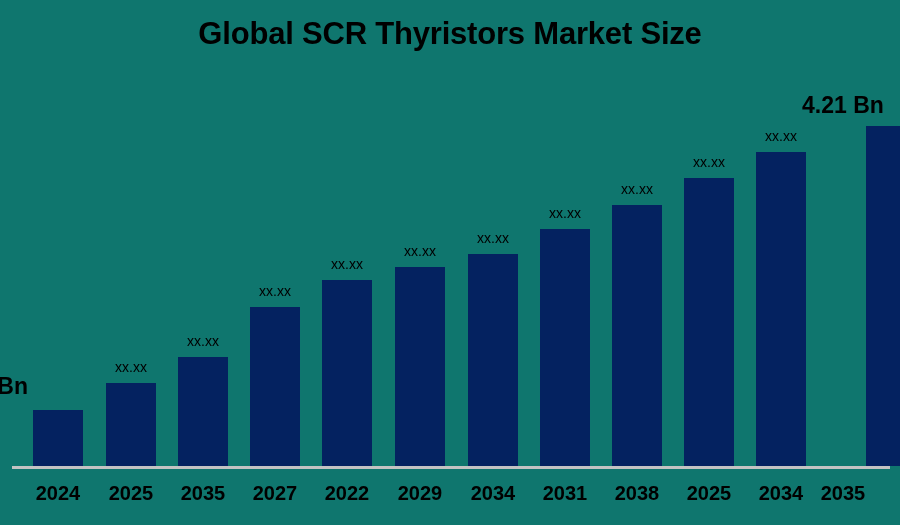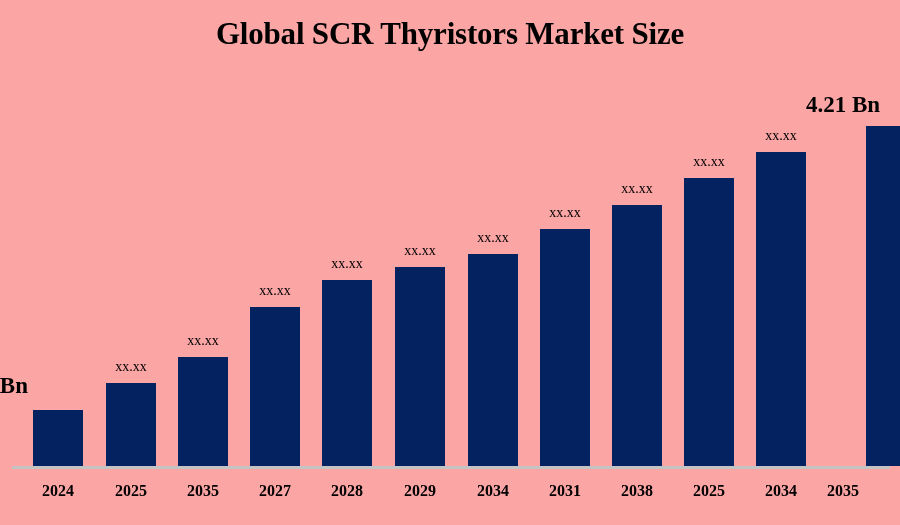--- a/index.html
+++ b/index.html
@@ -8,23 +8,22 @@
     padding: 0;
     background: #ffffff;
   }
   body {
     font-family: "Liberation Sans", sans-serif;
   }
   #chart-root {
     position: relative;
     width: 900px;
     height: 525px;
-    background: #fca5a5;
+    background: #0f766e;
     overflow: hidden;
-    font-family: Liberation Serif, serif;
   }
   #chart-title {
     position: absolute;
     left: 0;
     top: 16px;
     width: 900px;
     text-align: center;
     font-size: 31px;
     font-weight: bold;
     color: #000000;
@@ -74,21 +73,21 @@
     text-align: right;
     width: 110px;
     left: -115px;
   }
   .bar-tick-label {
     position: absolute;
     top: 482px;
     width: 90px;
     left: -20px;
     text-align: center;
-    font-size: 16px;
+    font-size: 20px;
     font-weight: bold;
     color: #000000;
     white-space: nowrap;
   }
 </style>
 </head>
 <body>
 
 <div id="chart-root">
 
@@ -113,21 +112,21 @@
           <div class="bar-tick-label">2035</div>
         </div>
         <div class="bar-group" style="left: 250px;">
           <div class="bar-rect" style="top: 307px; height: 159px; background: rgb(4, 34, 96);"></div>
           <div class="bar-value-label" style="top: 283px;">xx.xx</div>
           <div class="bar-tick-label">2027</div>
         </div>
         <div class="bar-group" style="left: 322px;">
           <div class="bar-rect" style="top: 280px; height: 186px; background: rgb(4, 34, 96);"></div>
           <div class="bar-value-label" style="top: 256px;">xx.xx</div>
-          <div class="bar-tick-label">2028</div>
+          <div class="bar-tick-label">2022</div>
         </div>
         <div class="bar-group" style="left: 395px;">
           <div class="bar-rect" style="top: 267px; height: 199px; background: rgb(4, 34, 96);"></div>
           <div class="bar-value-label" style="top: 243px;">xx.xx</div>
           <div class="bar-tick-label">2029</div>
         </div>
         <div class="bar-group" style="left: 468px;">
           <div class="bar-rect" style="top: 254px; height: 212px; background: rgb(4, 34, 96);"></div>
           <div class="bar-value-label" style="top: 230px;">xx.xx</div>
           <div class="bar-tick-label">2034</div>

